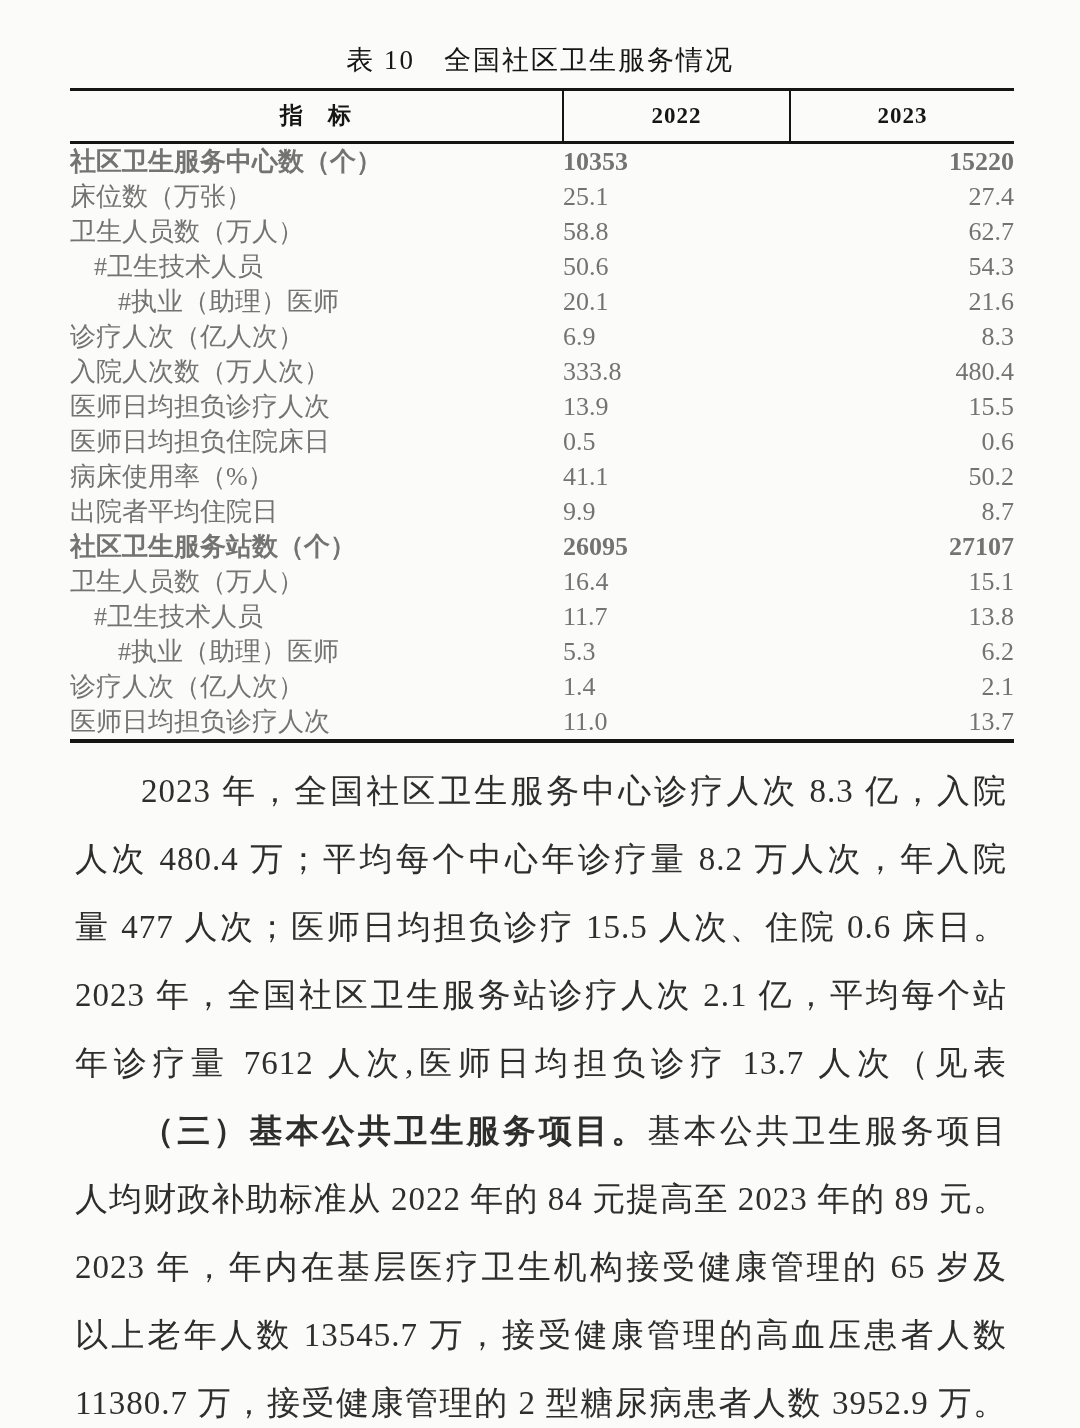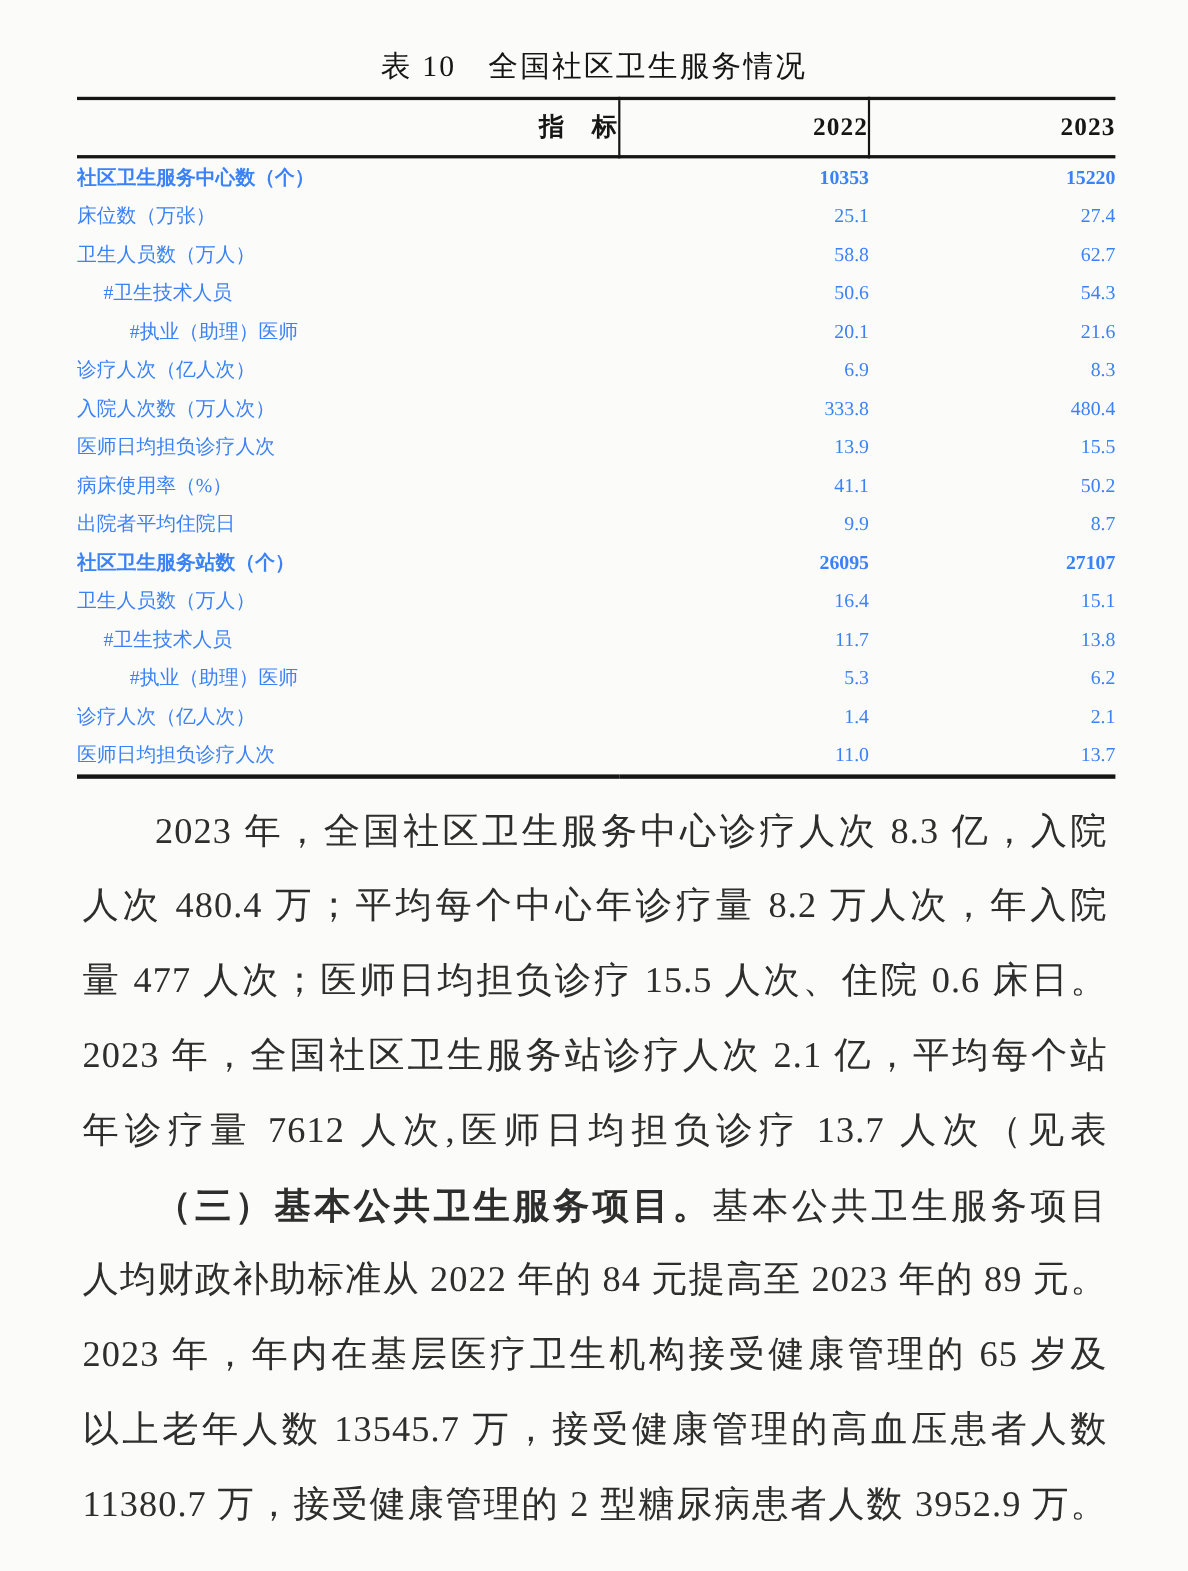--- a/index.html
+++ b/index.html
@@ -38,40 +38,40 @@
     border-top: 3px solid #151515;
     border-bottom: 4px solid #151515;
   }
   table.stats-table thead tr {
     border-bottom: 3px solid #151515;
   }
   table.stats-table th {
     font-size: 23px;
     font-weight: bold;
     padding: 9px 0 10px 0;
-    text-align: right;
+    text-align: center;
     letter-spacing: 1px;
     color: #161616;
   }
   th.col-indicator { width: 492px; border-right: 2px solid #151515; }
   th.col-2022      { width: 225px; border-right: 2px solid #151515; }
   th.col-2023      { width: 223px; }
   table.stats-table td {
-    font-size: 18px;
+    font-size: 26px;
     height: 35px;
     padding: 0;
     line-height: 35px;
     white-space: nowrap;
     overflow: hidden;
-    color: #3b82f6;
+    color: #737373;
   }
   td.c-label { text-align: left; padding-left: 12px; }
   td.c-label.indent-1 { padding-left: 24px; }
   td.c-label.indent-2 { padding-left: 48px; }
-  td.c-2022 { text-align: right; padding-right: 15px; }
+  td.c-2022 { padding-right: 15px; }
   td.c-2023 { text-align: right; padding-right: 4px; }
   tr.bold-row td { font-weight: bold; }
   
   .body-text {
     margin: 14px 73px 0 75px;
     color: #2e2e2e;
   }
   .body-text .line {
     font-size: 33px;
     line-height: 68px;
@@ -140,20 +140,25 @@
           <td class="c-label indent-0">入院人次数（万人次）</td>
           <td class="c-2022">333.8</td>
           <td class="c-2023">480.4</td>
         </tr>
         <tr>
           <td class="c-label indent-0">医师日均担负诊疗人次</td>
           <td class="c-2022">13.9</td>
           <td class="c-2023">15.5</td>
         </tr>
         <tr>
+          <td class="c-label indent-0">医师日均担负住院床日</td>
+          <td class="c-2022">0.5</td>
+          <td class="c-2023">0.6</td>
+        </tr>
+        <tr>
           <td class="c-label indent-0">病床使用率（%）</td>
           <td class="c-2022">41.1</td>
           <td class="c-2023">50.2</td>
         </tr>
         <tr>
           <td class="c-label indent-0">出院者平均住院日</td>
           <td class="c-2022">9.9</td>
           <td class="c-2023">8.7</td>
         </tr>
         <tr class="bold-row">

